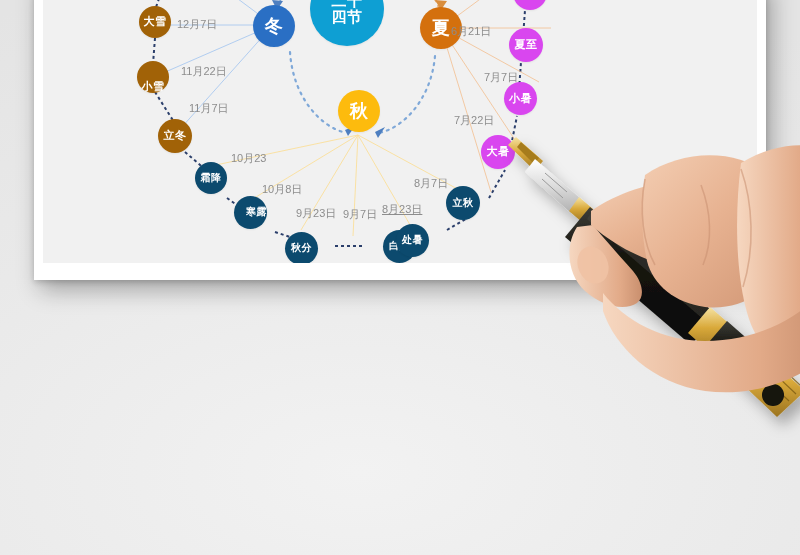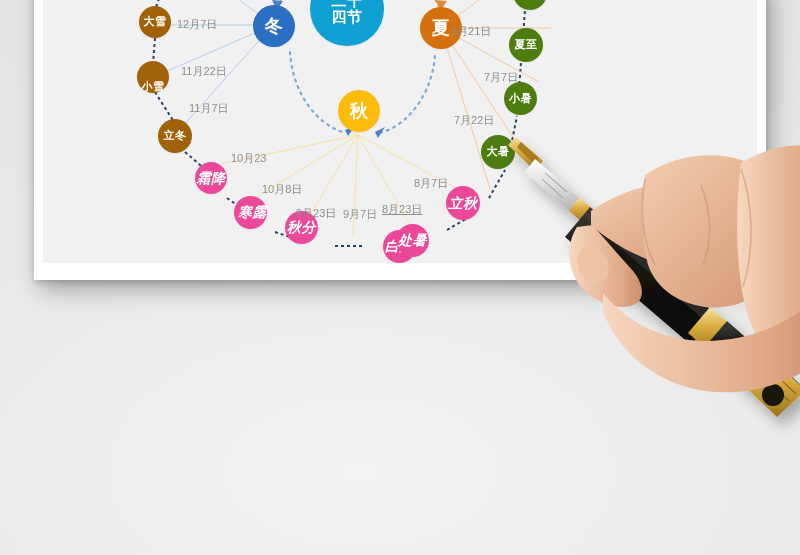--- a/index.html
+++ b/index.html
@@ -32,22 +32,22 @@
     color:#fff;font-weight:bold;text-align:center;
     letter-spacing:.5px;line-height:1.05;
     box-shadow:0 1px 2px rgba(0,0,0,.06);
     user-select:none;
   }
   .n-center{background:#0e9fd3;font-size:15px;}
   .n-season-winter{background:#2a6fc4;font-size:18px;}
   .n-season-summer{background:#d4700d;font-size:18px;}
   .n-season-autumn{background:#fdbb0d;font-size:18px;}
   .n-blue{background:#a16207;font-size:11px;}
-  .n-orange{background:#4d7c0f;font-size:11px;}
-  .n-yellow{background:#ec4899;font-size:14px;font-style:italic;}
+  .n-orange{background:#d946ef;font-size:11px;}
+  .n-yellow{background:#0c4a6e;font-size:10px;}
 
   .datelabel{
     position:absolute;color:#8d8d8d;font-size:11px;white-space:nowrap;
     font-family:"Liberation Sans","DejaVu Sans",sans-serif;
   }
 
   
   #hand-wrap{position:absolute;left:505px;top:115px;width:300px;height:330px;}
   #hand-wrap svg{position:absolute;left:0;top:0;overflow:visible;}
 </style>
@@ -155,21 +155,21 @@
     <div class="node n-blue" style="left:115px;top:139px;width:34px;height:34px;">
       <span>立冬</span>
     </div>
 
     <div class="node n-yellow" style="left:152px;top:182px;width:32px;height:32px;">
       <span>霜降</span>
     </div>
     <div class="node n-yellow" style="left:191px;top:216px;width:33px;height:33px;justify-content:flex-end;">
       <span>寒露</span>
     </div>
-    <div class="node n-yellow" style="left:242px;top:231px;width:33px;height:33px;">
+    <div class="node n-yellow" style="left:242px;top:252px;width:33px;height:33px;">
       <span>秋分</span>
     </div>
     <div class="node n-yellow" style="left:296px;top:250px;width:33px;height:33px;margin-left:44px;">
       <span>白露</span>
     </div>
     <div class="node n-yellow" style="left:353px;top:244px;width:33px;height:33px;">
       <span>处暑</span>
     </div>
     <div class="node n-yellow" style="left:403px;top:206px;width:34px;height:34px;">
       <span>立秋</span>

